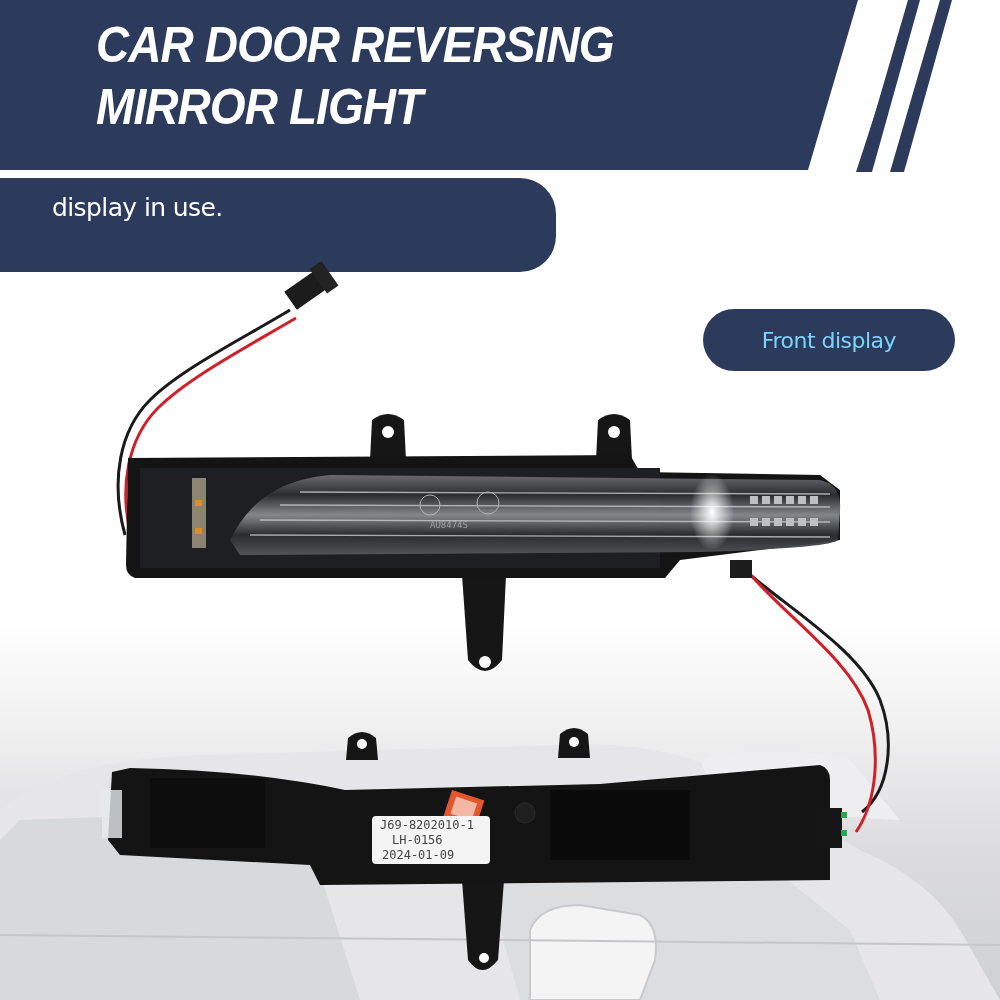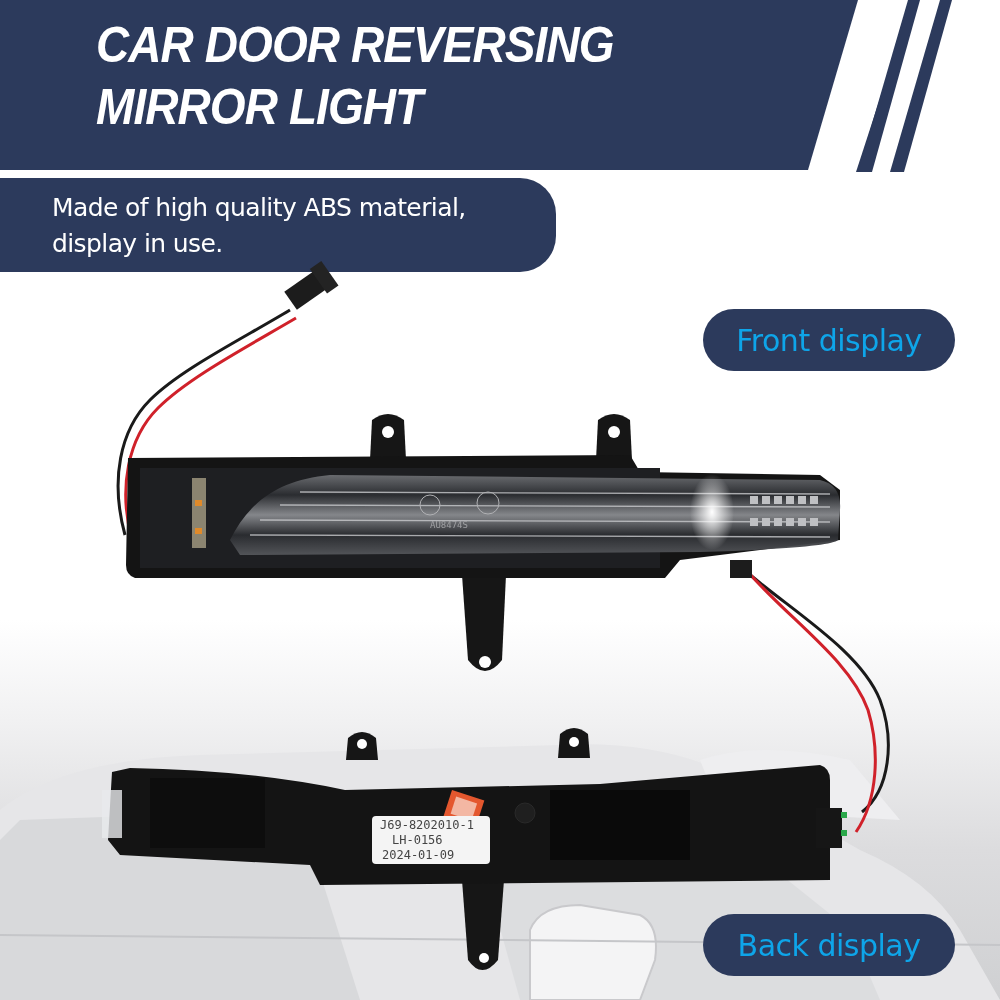--- a/index.html
+++ b/index.html
@@ -21,21 +21,21 @@
 
   
   .subtitle-pill { position: absolute; left: 0; top: 178px; width: 556px; height: 94px;
     background: #2c3a5c; border-radius: 0 36px 36px 0; }
   .subtitle-text { position: absolute; left: 52px; top: 12px; color: #ffffff;
     font-family: "DejaVu Sans", sans-serif; font-size: 25px; line-height: 36px; letter-spacing: -0.6px; }
   .subtitle-text span { display: block; }
 
   
   .tag { position: absolute; width: 252px; height: 62px; background: #2c3a5c; border-radius: 31px;
-    color: #0ea5e9; font-family: "DejaVu Sans", sans-serif; font-size: 30px; letter-spacing: -0.5px;
+    color: #7dd3fc; font-family: "DejaVu Sans", sans-serif; font-size: 22px; letter-spacing: -0.5px;
     display: flex; align-items: center; justify-content: center; }
   .tag-front { left: 703px; top: 309px; }
   .tag-back { left: 703px; top: 914px; }
 
   .product { position: absolute; left: 0; top: 0; width: 1000px; height: 1000px; }
   .label-sticker-text { font-family: "DejaVu Sans Mono", monospace; font-size: 12px; fill: #444; }
 </style>
 </head>
 <body>
 
@@ -56,21 +56,20 @@
     <polygon points="908,0 920,0 872,172 858,172" fill="#2c3a5c"></polygon>
     <polygon points="940,0 952,0 904,172 890,172" fill="#2c3a5c"></polygon>
   </svg>
   <div class="header-title">
     <span>CAR DOOR REVERSING</span>
     <span>MIRROR LIGHT</span>
   </div>
 
   <div class="subtitle-pill">
     <div class="subtitle-text">
-      <span>Made of high quality ABS material,</span>
       <span>display in use.</span>
     </div>
   </div>
 
   <svg class="product" viewBox="0 0 1000 1000" width="1000" height="1000">
     <defs>
       <linearGradient id="lens" x1="0" y1="0" x2="0" y2="1">
         <stop offset="0" stop-color="#6d6f73"></stop>
         <stop offset="0.25" stop-color="#2b2d31"></stop>
         <stop offset="0.5" stop-color="#8a8c90"></stop>
@@ -164,14 +163,13 @@
         <text class="label-sticker-text" x="382" y="859">2024-01-09</text>
       </g>
 
       <rect x="816" y="808" width="26" height="40" fill="#161616"></rect>
       <rect x="841" y="812" width="6" height="6" fill="#2aa84a"></rect>
       <rect x="841" y="830" width="6" height="6" fill="#2aa84a"></rect>
     </g>
   </svg>
 
   <div class="tag tag-front">Front display</div>
-  <div class="tag tag-back">Back display</div>
 </div>
 
 </body></html>

